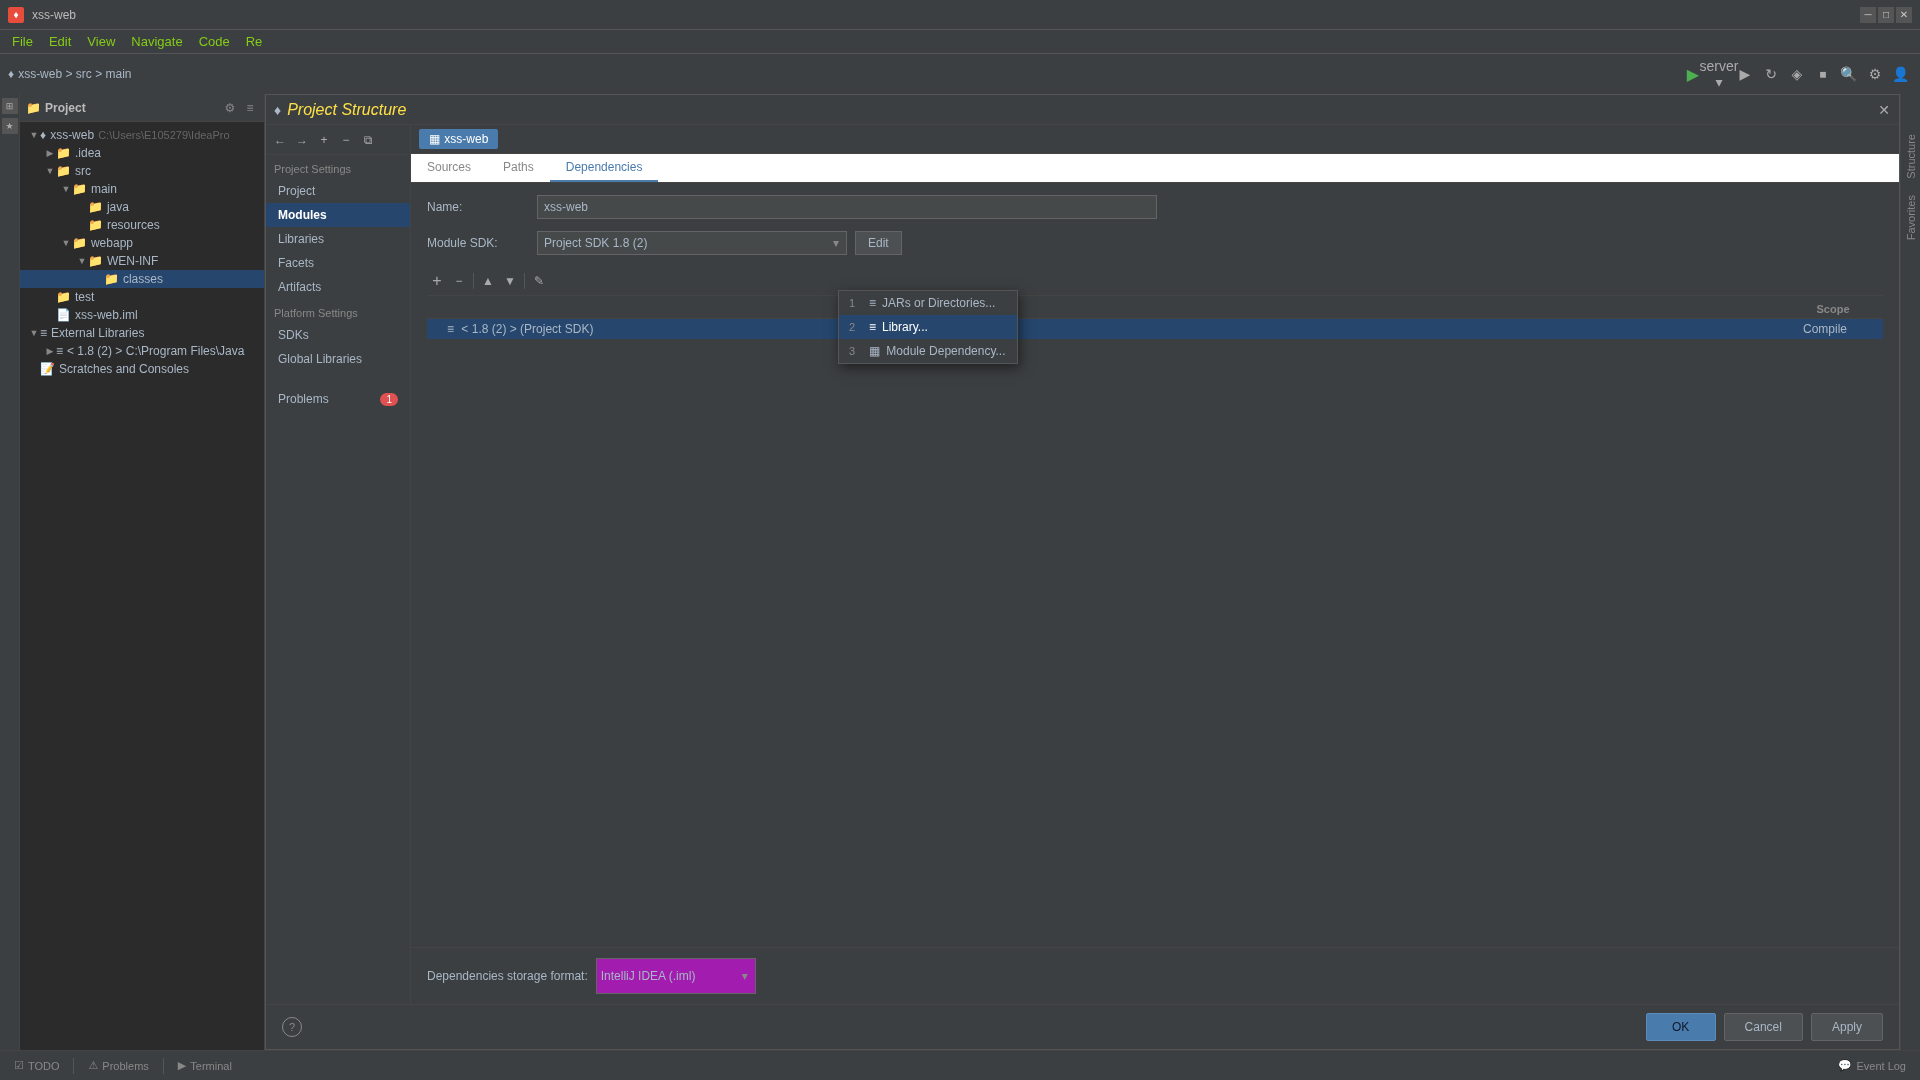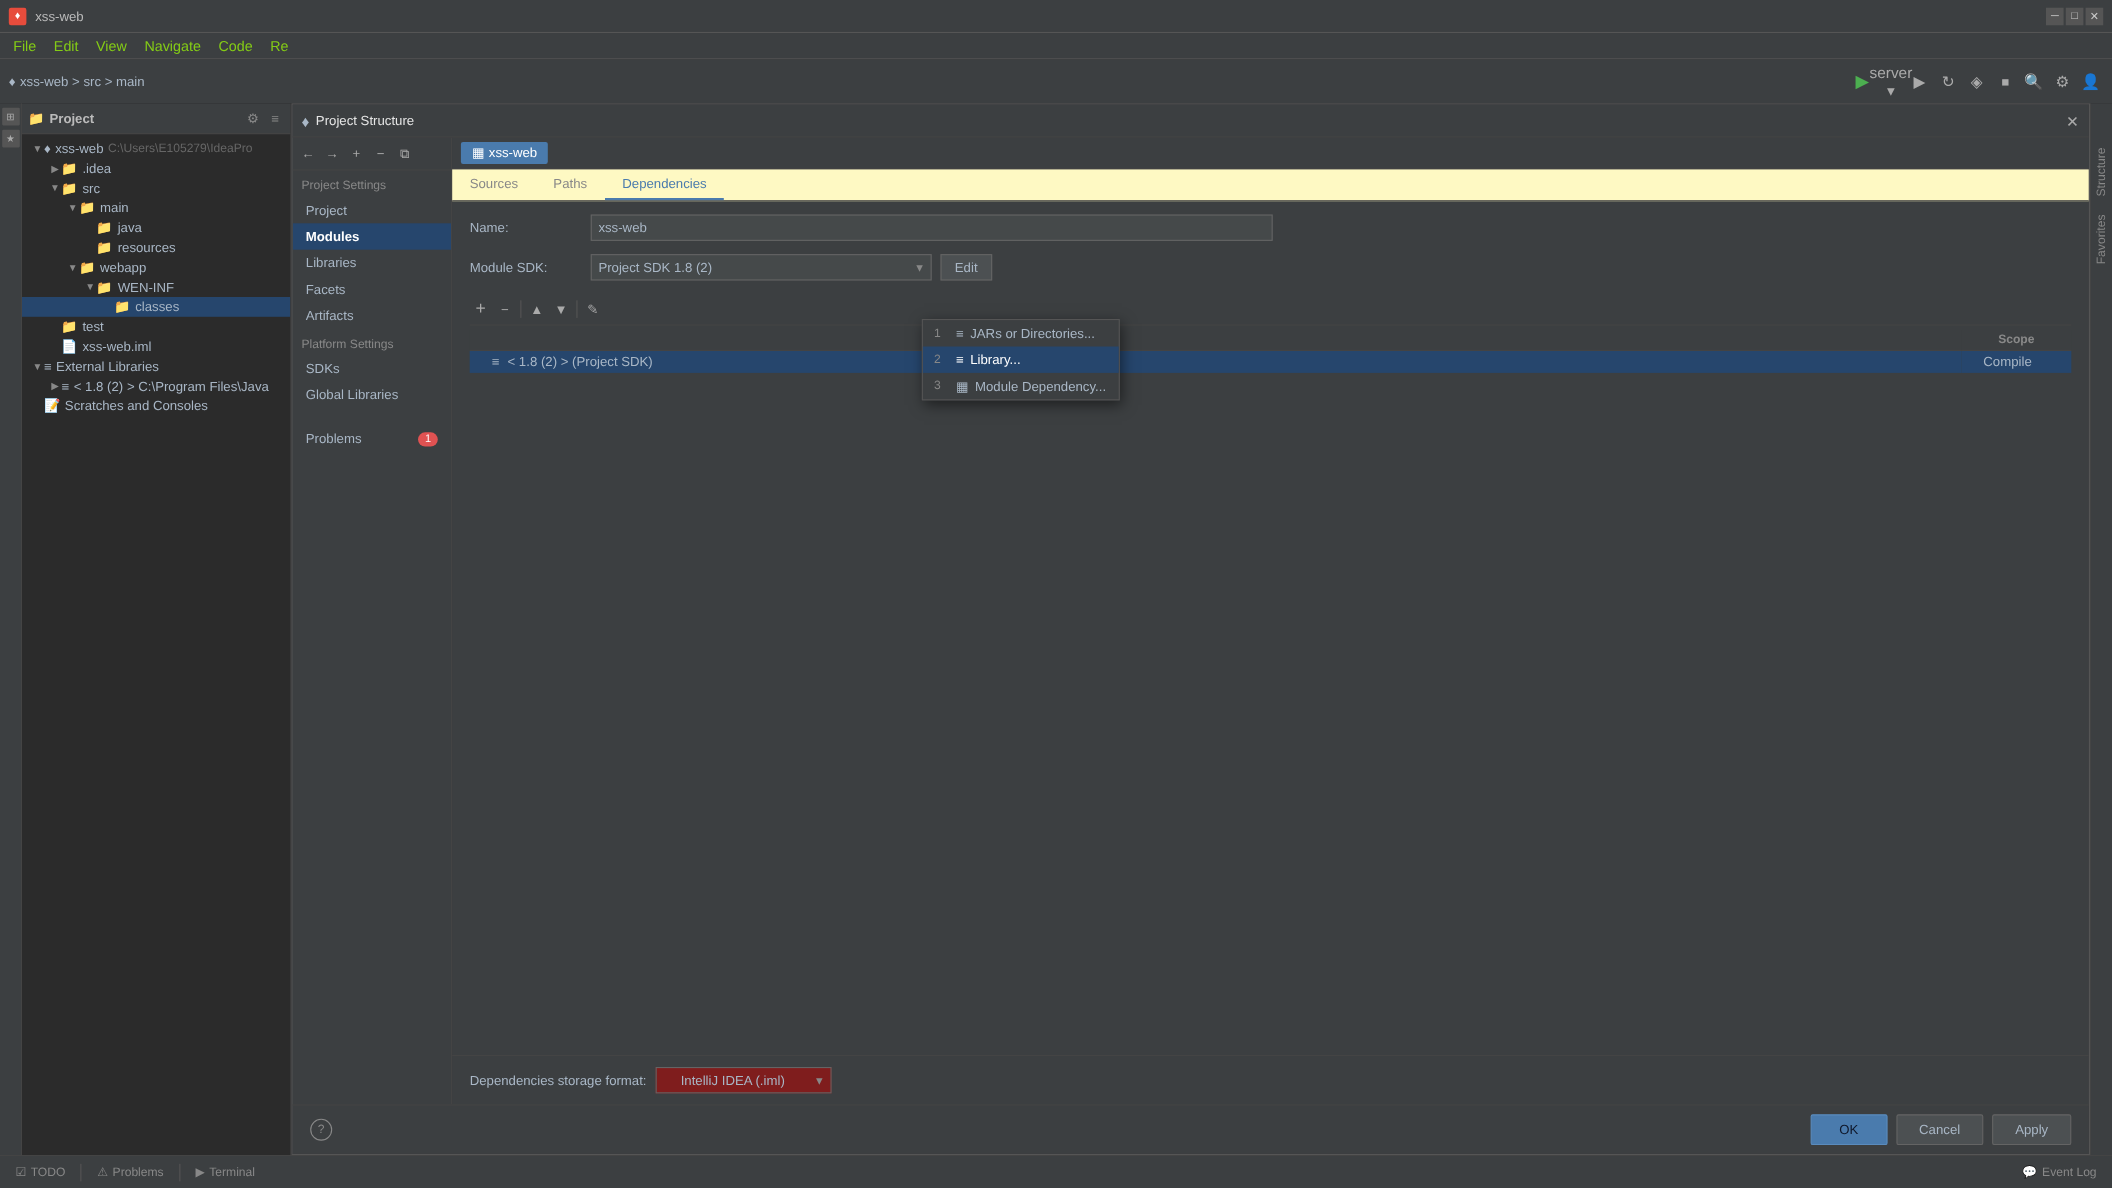--- a/index.html
+++ b/index.html
@@ -131,21 +131,21 @@
       background: #4a7bad;
       padding: 3px 10px;
       border-radius: 2px;
       color: white;
       font-size: 12px;
     }
 
     
     .tab-bar {
       display: flex;
-      background: #fef9c3;
+      background: #ffffff;
       border-bottom: 1px solid #444;
     }
     .tab {
       padding: 6px 16px;
       cursor: pointer;
       color: #888;
       font-size: 12px;
       border-bottom: 2px solid transparent;
     }
     .tab.active {
@@ -287,26 +287,26 @@
       border-top: 1px solid #444;
       gap: 8px;
     }
     .storage-label { color: #a9b7c6; font-size: 12px; }
     .storage-select-wrapper {
       position: relative;
       display: inline-flex;
       align-items: center;
     }
     .storage-select {
-      height: 24px;
-      background: #7f1d1d;
+      height: 36px;
+      background: #a21caf;
       border: 1px solid #646464;
       color: #a9b7c6;
       font-size: 12px;
-      padding: 0 24px 0 22px;
+      padding: 0 24px 0 4px;
       appearance: none;
       -webkit-appearance: none;
       min-width: 160px;
     }
     .storage-select-wrapper::after {
       content: '▾';
       position: absolute;
       right: 8px;
       color: #888;
       pointer-events: none;
@@ -386,22 +386,23 @@
     .dialog-title-bar {
       display: flex;
       align-items: center;
       background: #3c3f41;
       height: 30px;
       padding: 0 8px;
       border-bottom: 1px solid #444;
     }
     .dialog-title {
       flex: 1;
-      color: #e5e5e5;
-      font-size: 12px;
+      color: #fde047;
+      font-size: 16px;
+      font-style: italic;
     }
     .dialog-close-btn {
       width: 14px; height: 14px;
       background: transparent;
       border: none;
       color: #aaa;
       cursor: pointer;
       font-size: 14px;
       display: flex; align-items: center; justify-content: center;
     }

